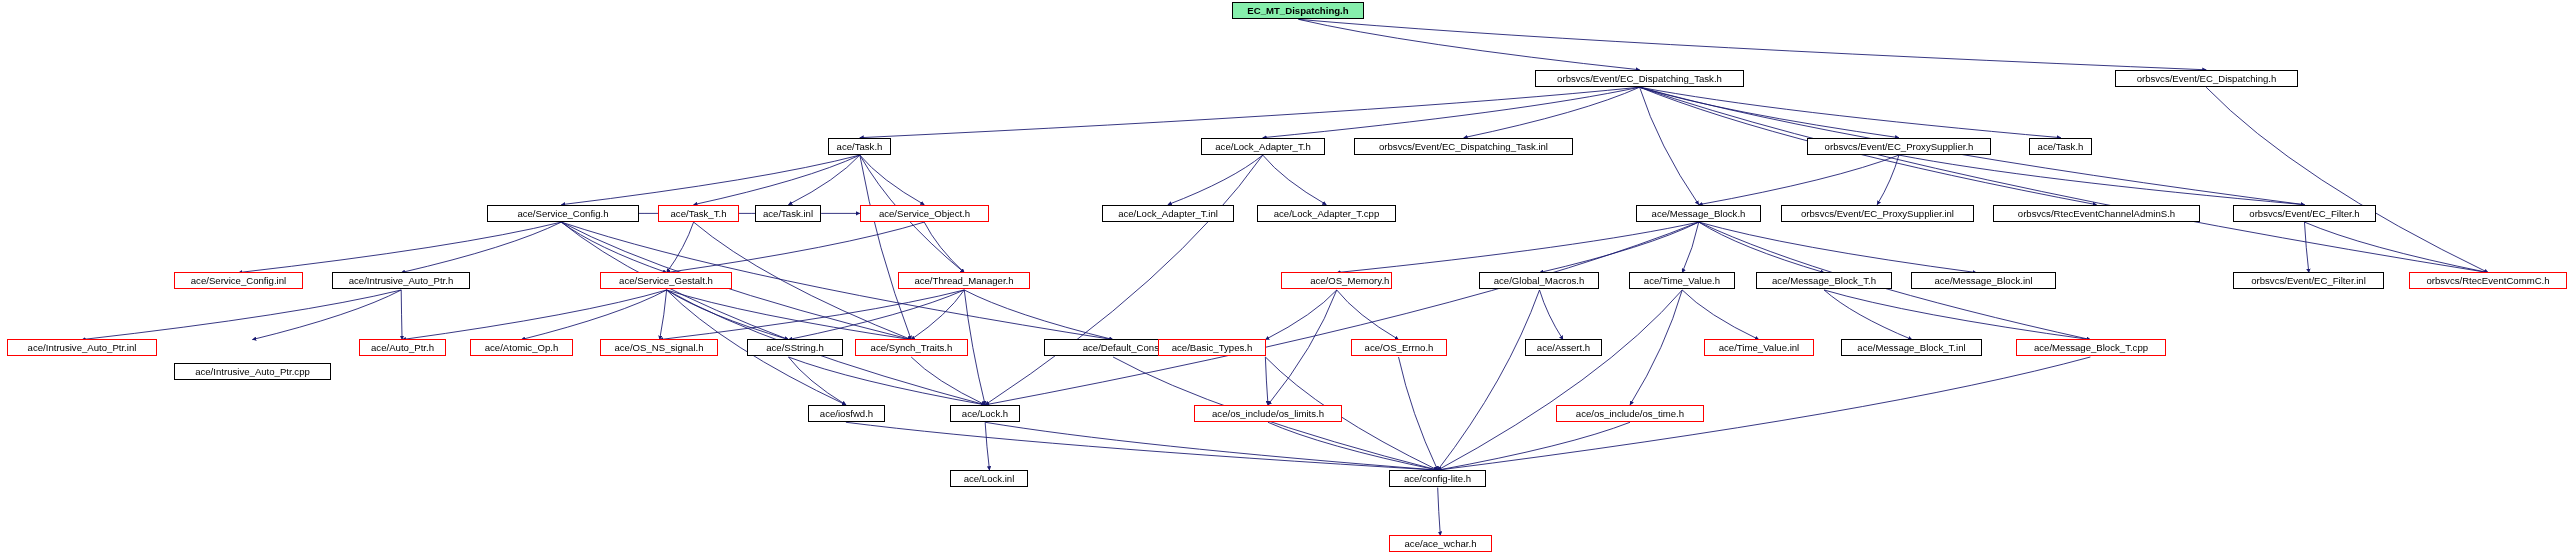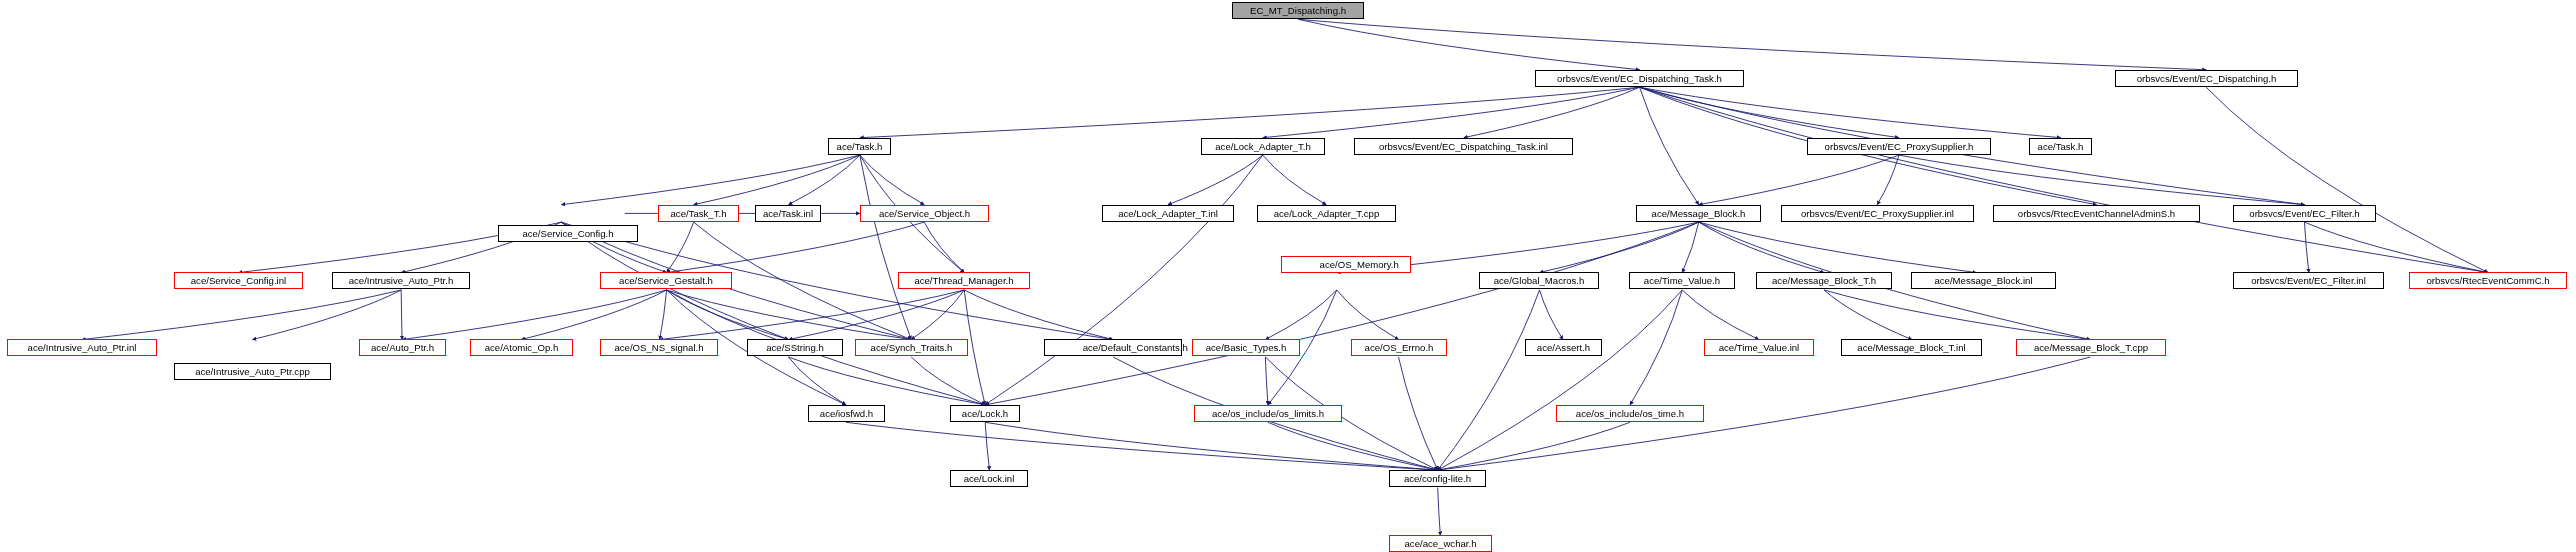--- a/index.html
+++ b/index.html
@@ -37,22 +37,23 @@
     align-items: center;
     justify-content: center;
     white-space: nowrap;
     padding: 0 3.5px;
     height: 17.4px;
   }
   .node.red {
     border-color: #ff0000;
   }
   .node.gray {
-    background: #a3a3a3;
+    background: #86efac;
     border-color: #000000;
+    font-weight: bold;
   }
 </style>
 </head>
 <body>
 
 <div id="graph">
   <svg id="edges" viewBox="0 0 2960 635">
       <defs>
         <marker id="arrow" viewBox="0 0 10 10" refX="9" refY="5" markerWidth="5" markerHeight="5" orient="auto-start-reverse">
           <path d="M 0 0 L 10 5 L 0 10 z" fill="#191970"></path>
@@ -143,50 +144,50 @@
       <path d="M 1652 560 Q 1652.96 587.5 1655 615" fill="none" stroke="#191970" stroke-width="1" marker-end="url(#arrow)"></path>
     </svg>
 <div class="node gray" style="left: 1232px; top: 1.7px; width: 132px;">EC_MT_Dispatching.h</div>
     <div class="node" style="left: 1535px; top: 70px; width: 209px;">orbsvcs/Event/EC_Dispatching_Task.h</div>
     <div class="node" style="left: 2115px; top: 70px; width: 183px;">orbsvcs/Event/EC_Dispatching.h</div>
     <div class="node" style="left: 828px; top: 138px; width: 63px;">ace/Task.h</div>
     <div class="node" style="left: 1201px; top: 138px; width: 124px;">ace/Lock_Adapter_T.h</div>
     <div class="node" style="left: 1354px; top: 138px; width: 219px;">orbsvcs/Event/EC_Dispatching_Task.inl</div>
     <div class="node" style="left: 1807px; top: 138px; width: 184px;">orbsvcs/Event/EC_ProxySupplier.h</div>
     <div class="node" style="left: 2029px; top: 138px; width: 63px;">ace/Task.h</div>
-    <div class="node" style="left: 498px; top: 205px; width: 140px; margin-top: 20px;">ace/Service_Config.h</div>
+    <div class="node" style="left: 487px; top: 205px; width: 152px;">ace/Service_Config.h</div>
     <div class="node red" style="left: 658px; top: 205px; width: 81px;">ace/Task_T.h</div>
     <div class="node" style="left: 755px; top: 205px; width: 66px;">ace/Task.inl</div>
     <div class="node red" style="left: 860px; top: 205px; width: 129px;">ace/Service_Object.h</div>
     <div class="node" style="left: 1102px; top: 205px; width: 132px;">ace/Lock_Adapter_T.inl</div>
     <div class="node" style="left: 1257px; top: 205px; width: 139px;">ace/Lock_Adapter_T.cpp</div>
     <div class="node" style="left: 1636px; top: 205px; width: 125px;">ace/Message_Block.h</div>
     <div class="node" style="left: 1781px; top: 205px; width: 193px;">orbsvcs/Event/EC_ProxySupplier.inl</div>
     <div class="node" style="left: 1993px; top: 205px; width: 207px;">orbsvcs/RtecEventChannelAdminS.h</div>
     <div class="node" style="left: 2233px; top: 205px; width: 143px;">orbsvcs/Event/EC_Filter.h</div>
     <div class="node red" style="left: 174px; top: 272px; width: 129px;">ace/Service_Config.inl</div>
     <div class="node" style="left: 332px; top: 272px; width: 138px;">ace/Intrusive_Auto_Ptr.h</div>
     <div class="node red" style="left: 600px; top: 272px; width: 132px;">ace/Service_Gestalt.h</div>
     <div class="node red" style="left: 898px; top: 272px; width: 132px;">ace/Thread_Manager.h</div>
-    <div class="node red" style="left: 1281px; top: 256px; width: 130px; padding-left: 30px;">ace/OS_Memory.h</div>
+    <div class="node red" style="left: 1281px; top: 272px; width: 111px; padding-left: 30px;">ace/OS_Memory.h</div>
     <div class="node" style="left: 1479px; top: 272px; width: 120px;">ace/Global_Macros.h</div>
     <div class="node" style="left: 1629px; top: 272px; width: 106px;">ace/Time_Value.h</div>
     <div class="node" style="left: 1756px; top: 272px; width: 136px;">ace/Message_Block_T.h</div>
     <div class="node" style="left: 1911px; top: 272px; width: 145px;">ace/Message_Block.inl</div>
     <div class="node" style="left: 2233px; top: 272px; width: 151px;">orbsvcs/Event/EC_Filter.inl</div>
     <div class="node red" style="left: 2409px; top: 272px; width: 158px;">orbsvcs/RtecEventCommC.h</div>
     <div class="node red" style="left: 7px; top: 339px; width: 150px;">ace/Intrusive_Auto_Ptr.inl</div>
     <div class="node" style="left: 174px; top: 339px; width: 157px; margin-top: 24px;">ace/Intrusive_Auto_Ptr.cpp</div>
     <div class="node red" style="left: 359px; top: 339px; width: 87px;">ace/Auto_Ptr.h</div>
     <div class="node red" style="left: 470px; top: 339px; width: 103px;">ace/Atomic_Op.h</div>
     <div class="node red" style="left: 600px; top: 339px; width: 118px;">ace/OS_NS_signal.h</div>
     <div class="node" style="left: 747px; top: 339px; width: 96px;">ace/SString.h</div>
     <div class="node red" style="left: 855px; top: 339px; width: 113px;">ace/Synch_Traits.h</div>
     <div class="node" style="left: 1044px; top: 339px; width: 138px; padding-left: 48px;">ace/Default_Constants.h</div>
-    <div class="node red" style="left: 1192px; top: 339px; width: 108px;">ace/Basic_Types.h</div>
+    <div class="node red" style="left: 1158px; top: 339px; width: 108px;">ace/Basic_Types.h</div>
     <div class="node red" style="left: 1351px; top: 339px; width: 96px;">ace/OS_Errno.h</div>
     <div class="node" style="left: 1525px; top: 339px; width: 77px;">ace/Assert.h</div>
     <div class="node red" style="left: 1704px; top: 339px; width: 110px;">ace/Time_Value.inl</div>
     <div class="node" style="left: 1841px; top: 339px; width: 141px;">ace/Message_Block_T.inl</div>
     <div class="node red" style="left: 2016px; top: 339px; width: 150px;">ace/Message_Block_T.cpp</div>
     <div class="node" style="left: 808px; top: 405px; width: 77px;">ace/iosfwd.h</div>
     <div class="node" style="left: 950px; top: 405px; width: 70px;">ace/Lock.h</div>
     <div class="node red" style="left: 1194px; top: 405px; width: 148px;">ace/os_include/os_limits.h</div>
     <div class="node red" style="left: 1556px; top: 405px; width: 148px;">ace/os_include/os_time.h</div>
     <div class="node" style="left: 950px; top: 470px; width: 78px;">ace/Lock.inl</div>

